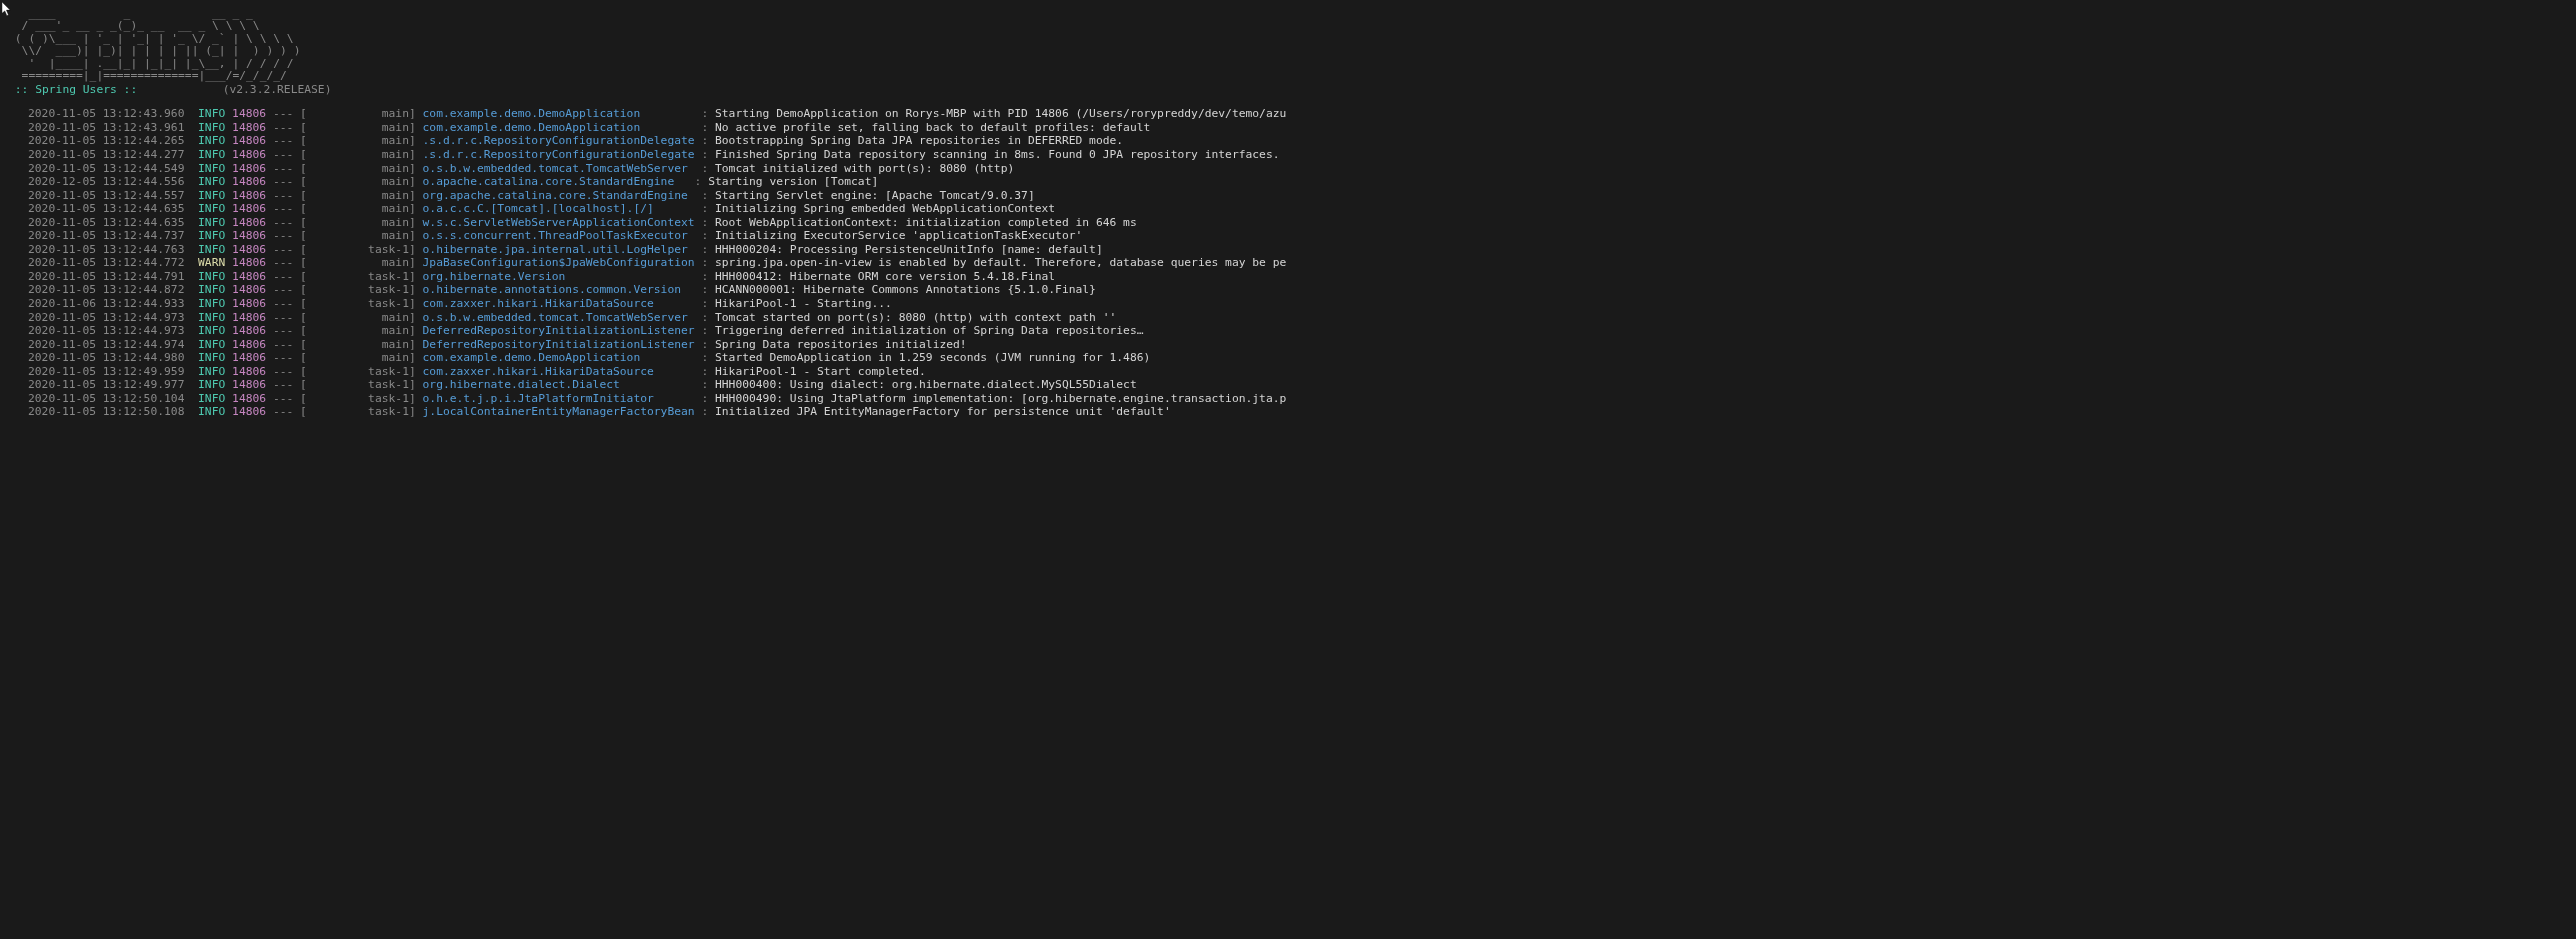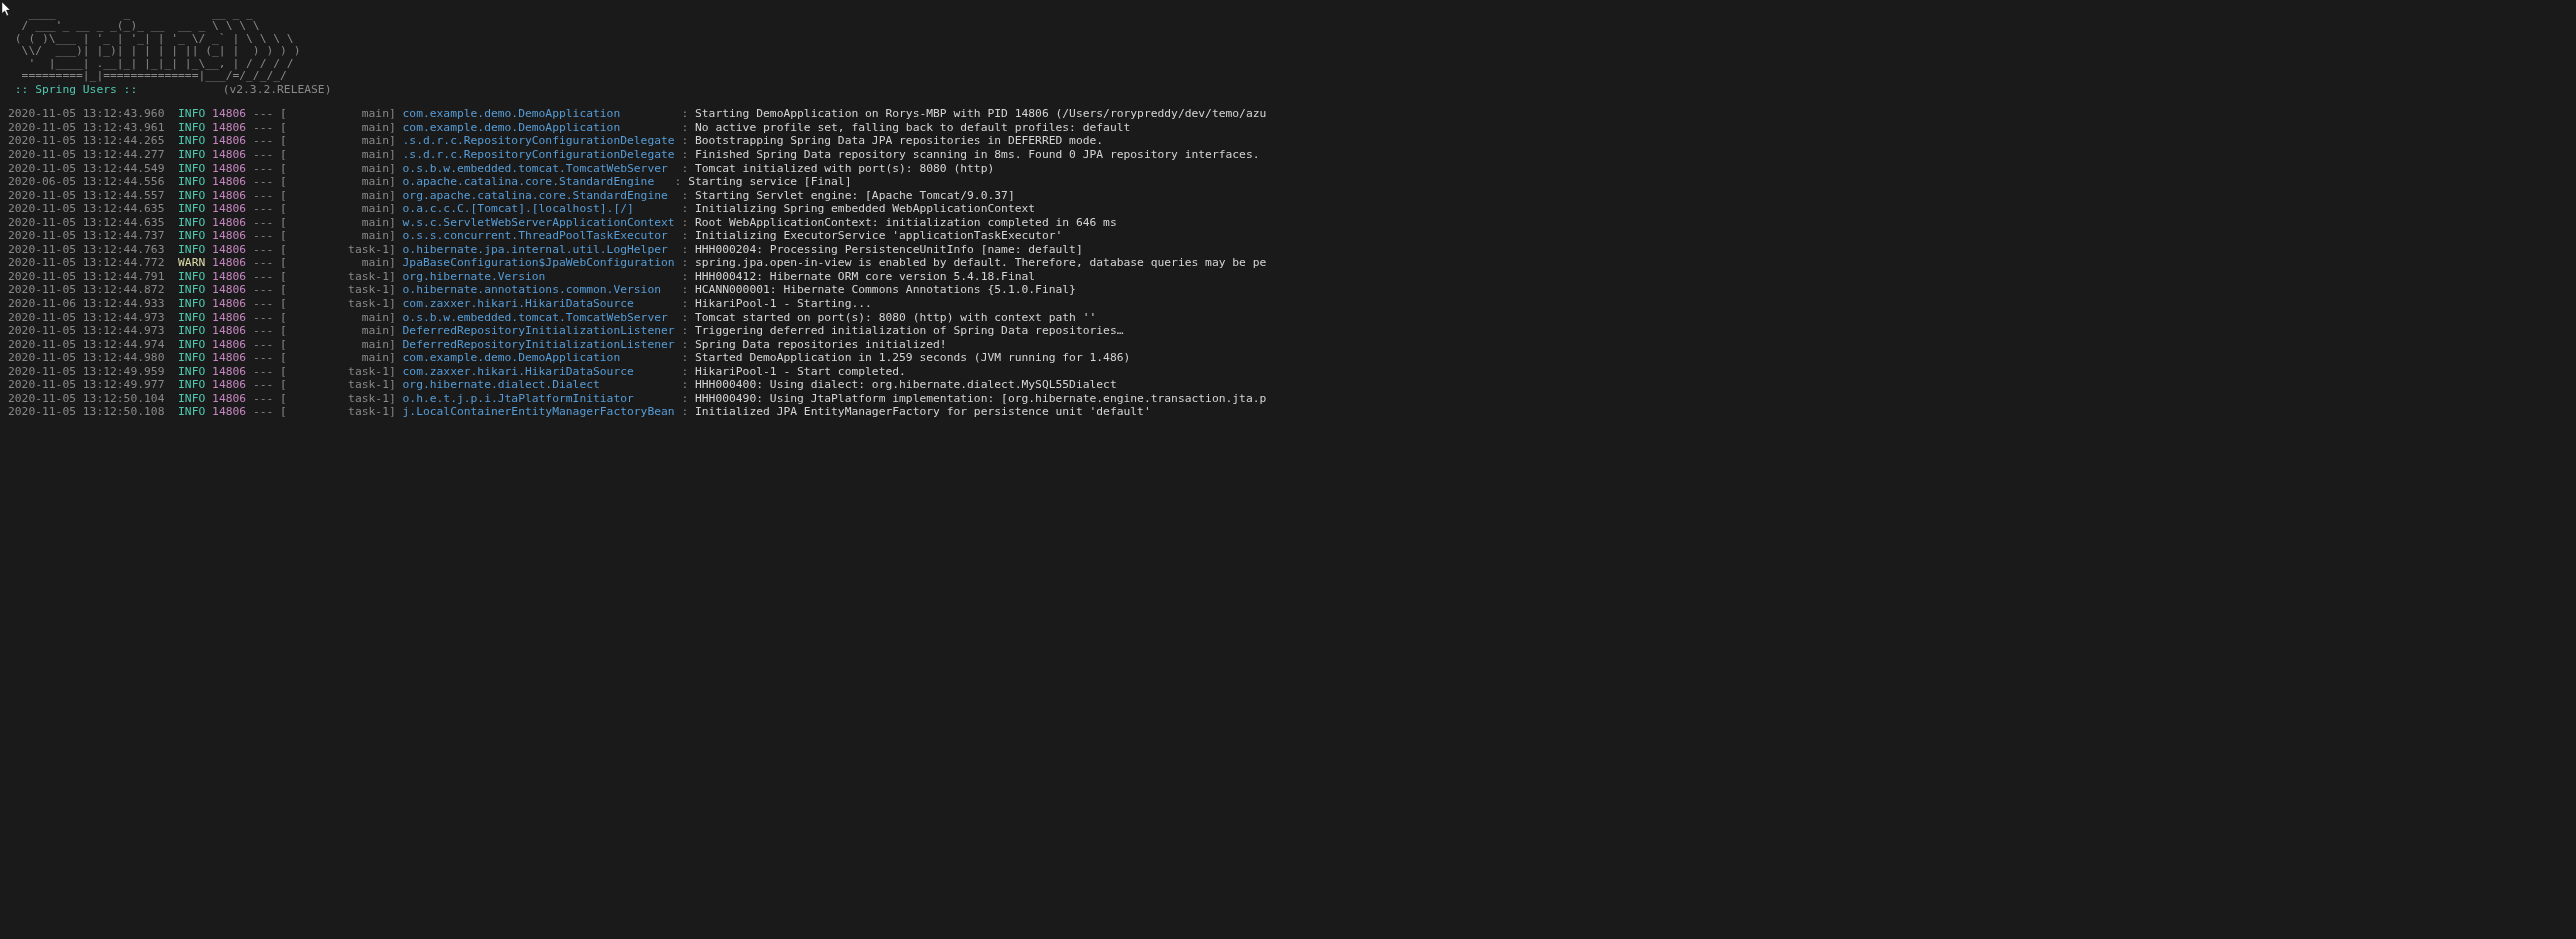--- a/index.html
+++ b/index.html
@@ -27,20 +27,21 @@
     }
     .banner-label {
       color: #4ec9b0;
     }
     .banner-version {
       color: #888;
       margin-left: 31px;
     }
     .log-line {
       white-space: pre;
+      margin-left: 20px;
     }
     .ts { color: #888; }
     .level-info { color: #4ec9b0; }
     .level-warn { color: #dcdcaa; }
     .pid { color: #c586c0; }
     .sep { color: #888; }
     .thread { color: #888; }
     .logger { color: #569cd6; }
     .colon { color: #888; }
     .msg { color: #d4d4d4; }
@@ -70,21 +71,21 @@
   =========|_|==============|___/=/_/_/_/</pre>
 <div class="banner-row"><span class="banner-label"> :: Spring Users ::</span><span>        </span><span class="banner-version">(v2.3.2.RELEASE)</span></div>
 <div style="height:11.3px"></div>
 
 <div id="log-container">
     <div class="log-line"><span class="ts">2020-11-05 13:12:43.960  </span><span class="level-info">INFO</span><span> </span><span class="pid">14806</span><span class="sep"> --- </span><span class="thread">[           main] </span><span class="logger">com.example.demo.DemoApplication        </span><span class="colon"> : </span><span class="msg">Starting DemoApplication on Rorys-MBP with PID 14806 (/Users/rorypreddy/dev/temo/azu</span></div>
     <div class="log-line"><span class="ts">2020-11-05 13:12:43.961  </span><span class="level-info">INFO</span><span> </span><span class="pid">14806</span><span class="sep"> --- </span><span class="thread">[           main] </span><span class="logger">com.example.demo.DemoApplication        </span><span class="colon"> : </span><span class="msg">No active profile set, falling back to default profiles: default</span></div>
     <div class="log-line"><span class="ts">2020-11-05 13:12:44.265  </span><span class="level-info">INFO</span><span> </span><span class="pid">14806</span><span class="sep"> --- </span><span class="thread">[           main] </span><span class="logger">.s.d.r.c.RepositoryConfigurationDelegate</span><span class="colon"> : </span><span class="msg">Bootstrapping Spring Data JPA repositories in DEFERRED mode.</span></div>
     <div class="log-line"><span class="ts">2020-11-05 13:12:44.277  </span><span class="level-info">INFO</span><span> </span><span class="pid">14806</span><span class="sep"> --- </span><span class="thread">[           main] </span><span class="logger">.s.d.r.c.RepositoryConfigurationDelegate</span><span class="colon"> : </span><span class="msg">Finished Spring Data repository scanning in 8ms. Found 0 JPA repository interfaces.</span></div>
     <div class="log-line"><span class="ts">2020-11-05 13:12:44.549  </span><span class="level-info">INFO</span><span> </span><span class="pid">14806</span><span class="sep"> --- </span><span class="thread">[           main] </span><span class="logger">o.s.b.w.embedded.tomcat.TomcatWebServer </span><span class="colon"> : </span><span class="msg">Tomcat initialized with port(s): 8080 (http)</span></div>
-    <div class="log-line"><span class="ts">2020-06-05 13:12:44.556  </span><span class="level-info">INFO</span><span> </span><span class="pid">14806</span><span class="sep"> --- </span><span class="thread">[           main] </span><span class="logger">o.apache.catalina.core.StandardEngine  </span><span class="colon"> : </span><span class="msg">Starting service [Final]</span></div>
+    <div class="log-line"><span class="ts">2020-12-05 13:12:44.556  </span><span class="level-info">INFO</span><span> </span><span class="pid">14806</span><span class="sep"> --- </span><span class="thread">[           main] </span><span class="logger">o.apache.catalina.core.StandardEngine  </span><span class="colon"> : </span><span class="msg">Starting version [Tomcat]</span></div>
     <div class="log-line"><span class="ts">2020-11-05 13:12:44.557  </span><span class="level-info">INFO</span><span> </span><span class="pid">14806</span><span class="sep"> --- </span><span class="thread">[           main] </span><span class="logger">org.apache.catalina.core.StandardEngine </span><span class="colon"> : </span><span class="msg">Starting Servlet engine: [Apache Tomcat/9.0.37]</span></div>
     <div class="log-line"><span class="ts">2020-11-05 13:12:44.635  </span><span class="level-info">INFO</span><span> </span><span class="pid">14806</span><span class="sep"> --- </span><span class="thread">[           main] </span><span class="logger">o.a.c.c.C.[Tomcat].[localhost].[/]      </span><span class="colon"> : </span><span class="msg">Initializing Spring embedded WebApplicationContext</span></div>
     <div class="log-line"><span class="ts">2020-11-05 13:12:44.635  </span><span class="level-info">INFO</span><span> </span><span class="pid">14806</span><span class="sep"> --- </span><span class="thread">[           main] </span><span class="logger">w.s.c.ServletWebServerApplicationContext</span><span class="colon"> : </span><span class="msg">Root WebApplicationContext: initialization completed in 646 ms</span></div>
     <div class="log-line"><span class="ts">2020-11-05 13:12:44.737  </span><span class="level-info">INFO</span><span> </span><span class="pid">14806</span><span class="sep"> --- </span><span class="thread">[           main] </span><span class="logger">o.s.s.concurrent.ThreadPoolTaskExecutor </span><span class="colon"> : </span><span class="msg">Initializing ExecutorService 'applicationTaskExecutor'</span></div>
     <div class="log-line"><span class="ts">2020-11-05 13:12:44.763  </span><span class="level-info">INFO</span><span> </span><span class="pid">14806</span><span class="sep"> --- </span><span class="thread">[         task-1] </span><span class="logger">o.hibernate.jpa.internal.util.LogHelper </span><span class="colon"> : </span><span class="msg">HHH000204: Processing PersistenceUnitInfo [name: default]</span></div>
     <div class="log-line"><span class="ts">2020-11-05 13:12:44.772  </span><span class="level-warn">WARN</span><span> </span><span class="pid">14806</span><span class="sep"> --- </span><span class="thread">[           main] </span><span class="logger">JpaBaseConfiguration$JpaWebConfiguration</span><span class="colon"> : </span><span class="msg">spring.jpa.open-in-view is enabled by default. Therefore, database queries may be pe</span></div>
     <div class="log-line"><span class="ts">2020-11-05 13:12:44.791  </span><span class="level-info">INFO</span><span> </span><span class="pid">14806</span><span class="sep"> --- </span><span class="thread">[         task-1] </span><span class="logger">org.hibernate.Version                   </span><span class="colon"> : </span><span class="msg">HHH000412: Hibernate ORM core version 5.4.18.Final</span></div>
     <div class="log-line"><span class="ts">2020-11-05 13:12:44.872  </span><span class="level-info">INFO</span><span> </span><span class="pid">14806</span><span class="sep"> --- </span><span class="thread">[         task-1] </span><span class="logger">o.hibernate.annotations.common.Version  </span><span class="colon"> : </span><span class="msg">HCANN000001: Hibernate Commons Annotations {5.1.0.Final}</span></div>
     <div class="log-line"><span class="ts">2020-11-06 13:12:44.933  </span><span class="level-info">INFO</span><span> </span><span class="pid">14806</span><span class="sep"> --- </span><span class="thread">[         task-1] </span><span class="logger">com.zaxxer.hikari.HikariDataSource      </span><span class="colon"> : </span><span class="msg">HikariPool-1 - Starting...</span></div>
     <div class="log-line"><span class="ts">2020-11-05 13:12:44.973  </span><span class="level-info">INFO</span><span> </span><span class="pid">14806</span><span class="sep"> --- </span><span class="thread">[           main] </span><span class="logger">o.s.b.w.embedded.tomcat.TomcatWebServer </span><span class="colon"> : </span><span class="msg">Tomcat started on port(s): 8080 (http) with context path ''</span></div>

